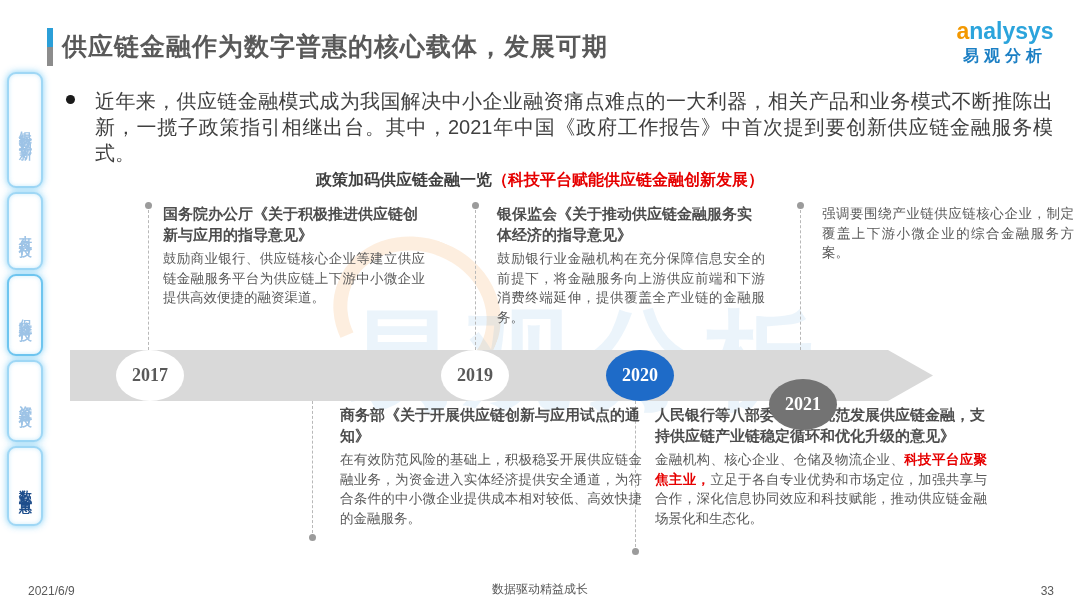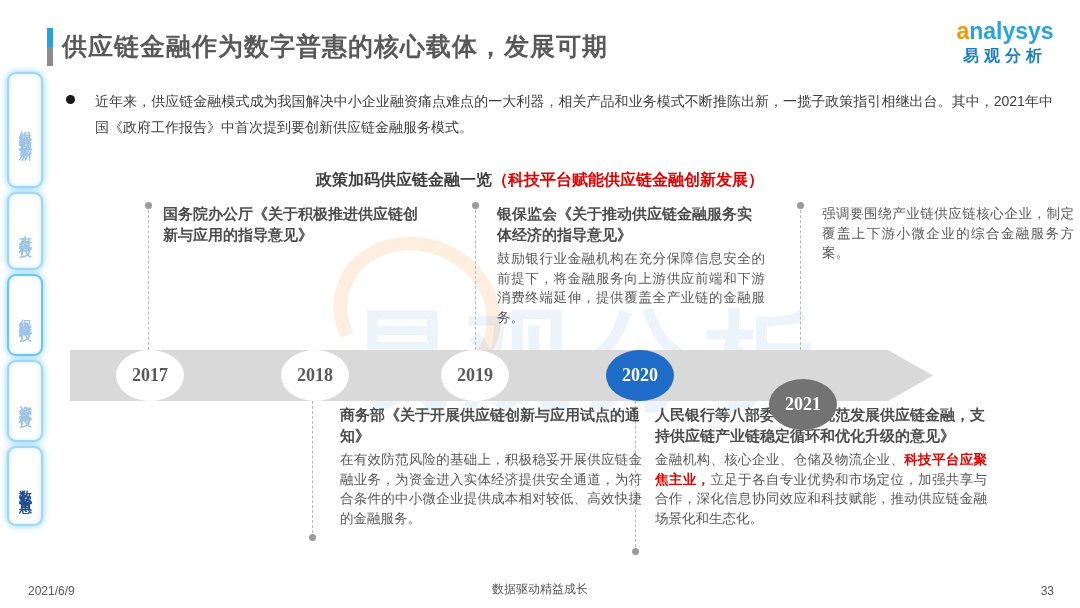--- a/index.html
+++ b/index.html
@@ -22,21 +22,21 @@
   .title-bar .tb-top { width:100%; height:50%; background:#2b9fd8; }
   .title-bar .tb-bot { width:100%; height:50%; background:#8c8c8c; }
   .page-title { position:absolute; left:62px; top:30px; font-size:25px; font-weight:bold;
                 color:#595959; letter-spacing:1px; white-space:nowrap; }
   .logo { position:absolute; left:930px; top:18px; width:150px; text-align:center; }
   .logo-en { display:block; font-size:23px; font-weight:bold; color:#2ba4dc; letter-spacing:0; line-height:26px; }
   .logo-en::first-letter { color:#f39800; }
   .logo-cn { display:block; margin-top:2px; font-size:16px; font-weight:bold; color:#1b7fc4; letter-spacing:5px; }
 
   
-  .intro { position:absolute; left:95px; top:88px; width:958px; font-size:14px;
+  .intro { position:absolute; left:95px; top:88px; width:958px; font-size:20px;
            color:#404040; line-height:26px; text-align:justify; }
   .bullet-dot { position:absolute; left:66px; top:95px; width:9px; height:9px;
                 border-radius:50%; background:#1a1a1a; }
 
   
   .wm-ring { position:absolute; left:332px; top:238px; width:170px; height:150px;
              border:14px solid rgba(242,150,58,.16); border-bottom-color:transparent;
              border-radius:50%; transform:rotate(22deg); }
   .wm-text { position:absolute; left:345px; top:288px; font-size:108px; font-weight:bold;
              color:rgba(88,168,222,.12); letter-spacing:12px; white-space:nowrap; }
@@ -122,41 +122,41 @@
     </div>
   <div class="conn bottom" style="left:312px; top:401px; height:132px;">
       <span class="dot"></span>
     </div>
   <div class="conn bottom" style="left:635px; top:401px; height:146px;">
       <span class="dot"></span>
     </div>
 
   <div class="box" style="left:163px; top:205px; width:262px;">
     <div class="btitle">国务院办公厅《关于积极推进供应链创新与应用的指导意见》</div>
+    <div class="bbody">鼓励商业银行、供应链核心企业等建立供应链金融服务平台为供应链上下游中小微企业提供高效便捷的融资渠道。</div>
   </div>
   <div class="box" style="left:497px; top:205px; width:268px;">
     <div class="btitle">银保监会《关于推动供应链金融服务实体经济的指导意见》</div>
     <div class="bbody">鼓励银行业金融机构在充分保障信息安全的前提下，将金融服务向上游供应前端和下游消费终端延伸，提供覆盖全产业链的金融服务。</div>
   </div>
   <div class="box" style="left:822px; top:205px; width:252px;">
     <div class="bbody">强调要围绕产业链供应链核心企业，制定覆盖上下游小微企业的综合金融服务方案。</div>
   </div>
 
   <div class="box" style="left:340px; top:406px; width:302px;">
     <div class="btitle">商务部《关于开展供应链创新与应用试点的通知》</div>
     <div class="bbody">在有效防范风险的基础上，积极稳妥开展供应链金融业务，为资金进入实体经济提供安全通道，为符合条件的中小微企业提供成本相对较低、高效快捷的金融服务。</div>
   </div>
   <div class="box" style="left:655px; top:406px; width:332px;">
     <div class="btitle">人民银行等八部委《关于规范发展供应链金融，支持供应链产业链稳定循环和优化升级的意见》</div>
     <div class="bbody"><span>金融机构、核心企业、仓储及物流企业、</span><span class="red">科技平台应聚焦主业，</span><span>立足于各自专业优势和市场定位，加强共享与合作，深化信息协同效应和科技赋能，推动供应链金融场景化和生态化。</span></div>
   </div>
 
   <div class="band"></div>
   <div class="year-bubble" style="left:116px;text-align:center;">2017</div>
-  <div class="year-bubble" style="left:281px;">2018</div>
   <div class="year-bubble" style="left:441px;">2019</div>
   <div class="year-bubble fill-blue" style="left: 606px; background: rgb(30, 107, 200);">2020</div>
   <div class="year-bubble fill-red" style="left: 769px; background: #737373; margin-top: 29px;">2021</div>
 
   <div class="footer-date">2021/6/9</div>
   <div class="footer-slogan">数据驱动精益成长</div>
   <div class="footer-page">33</div>
 
 </div>
 

